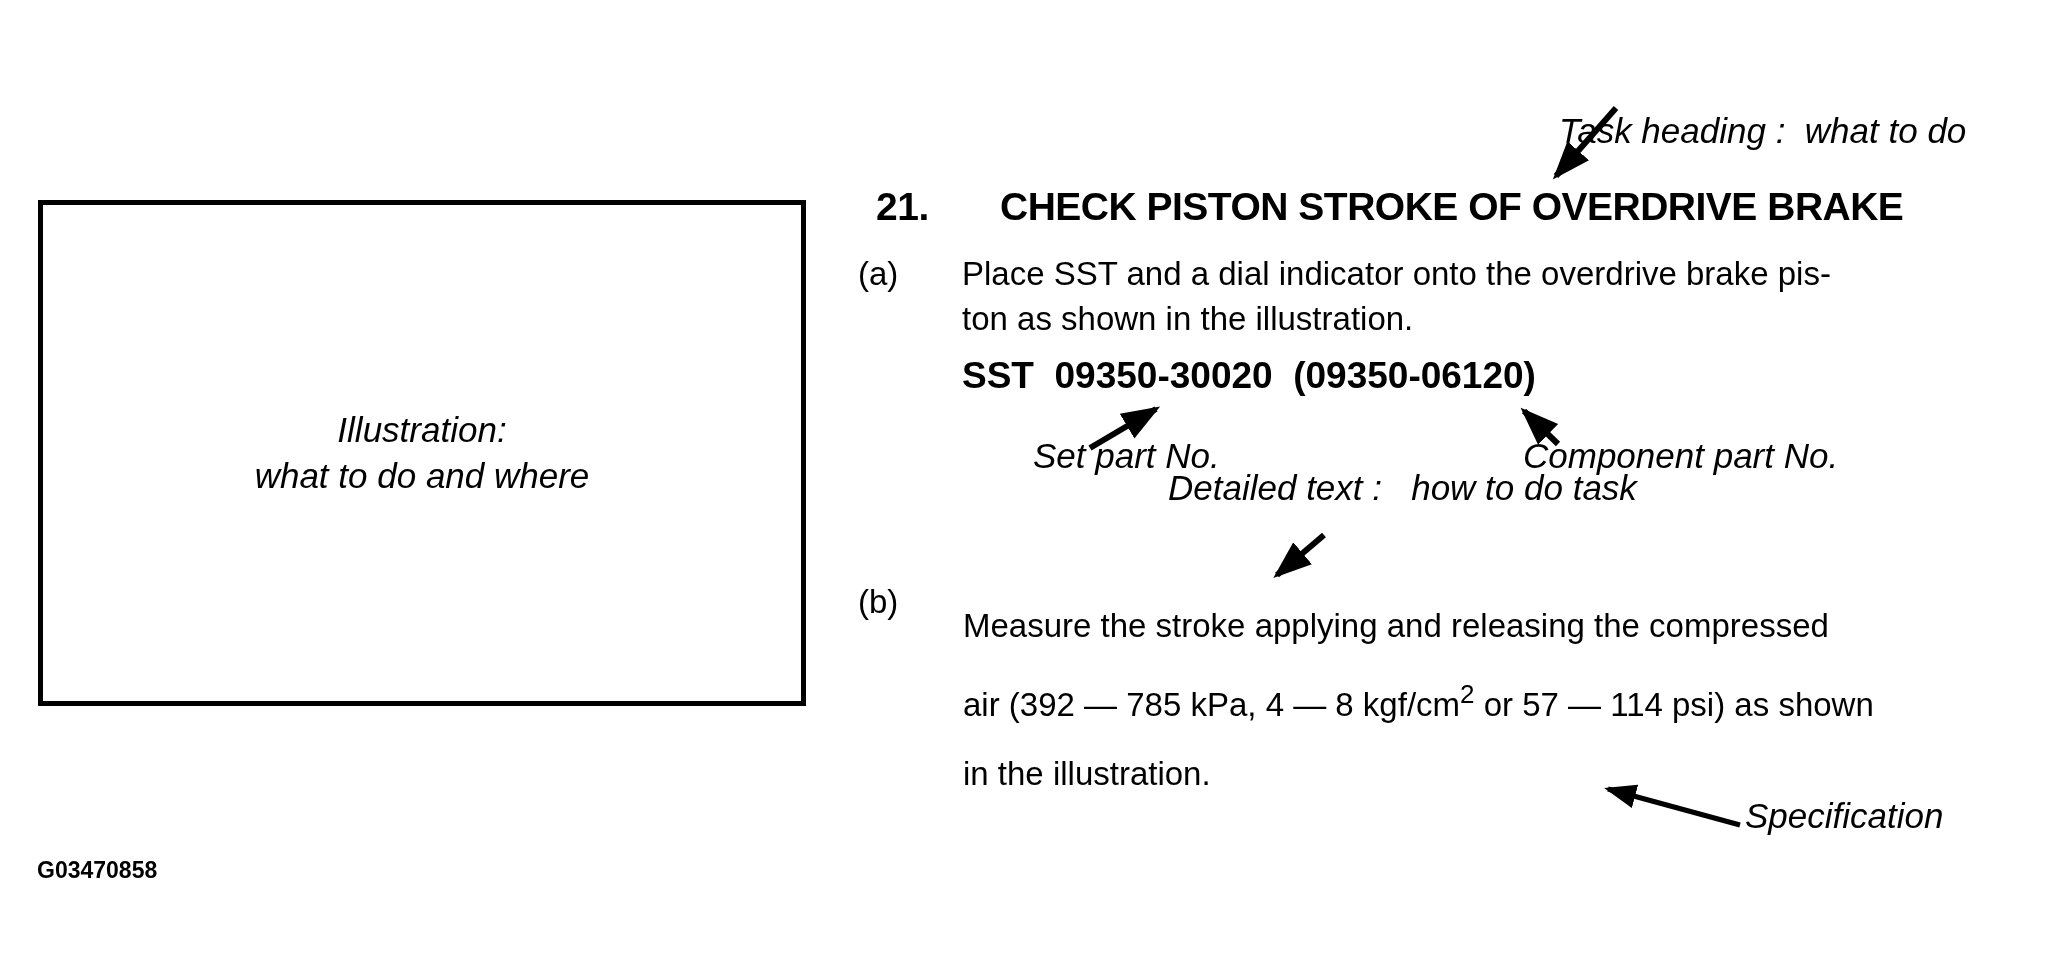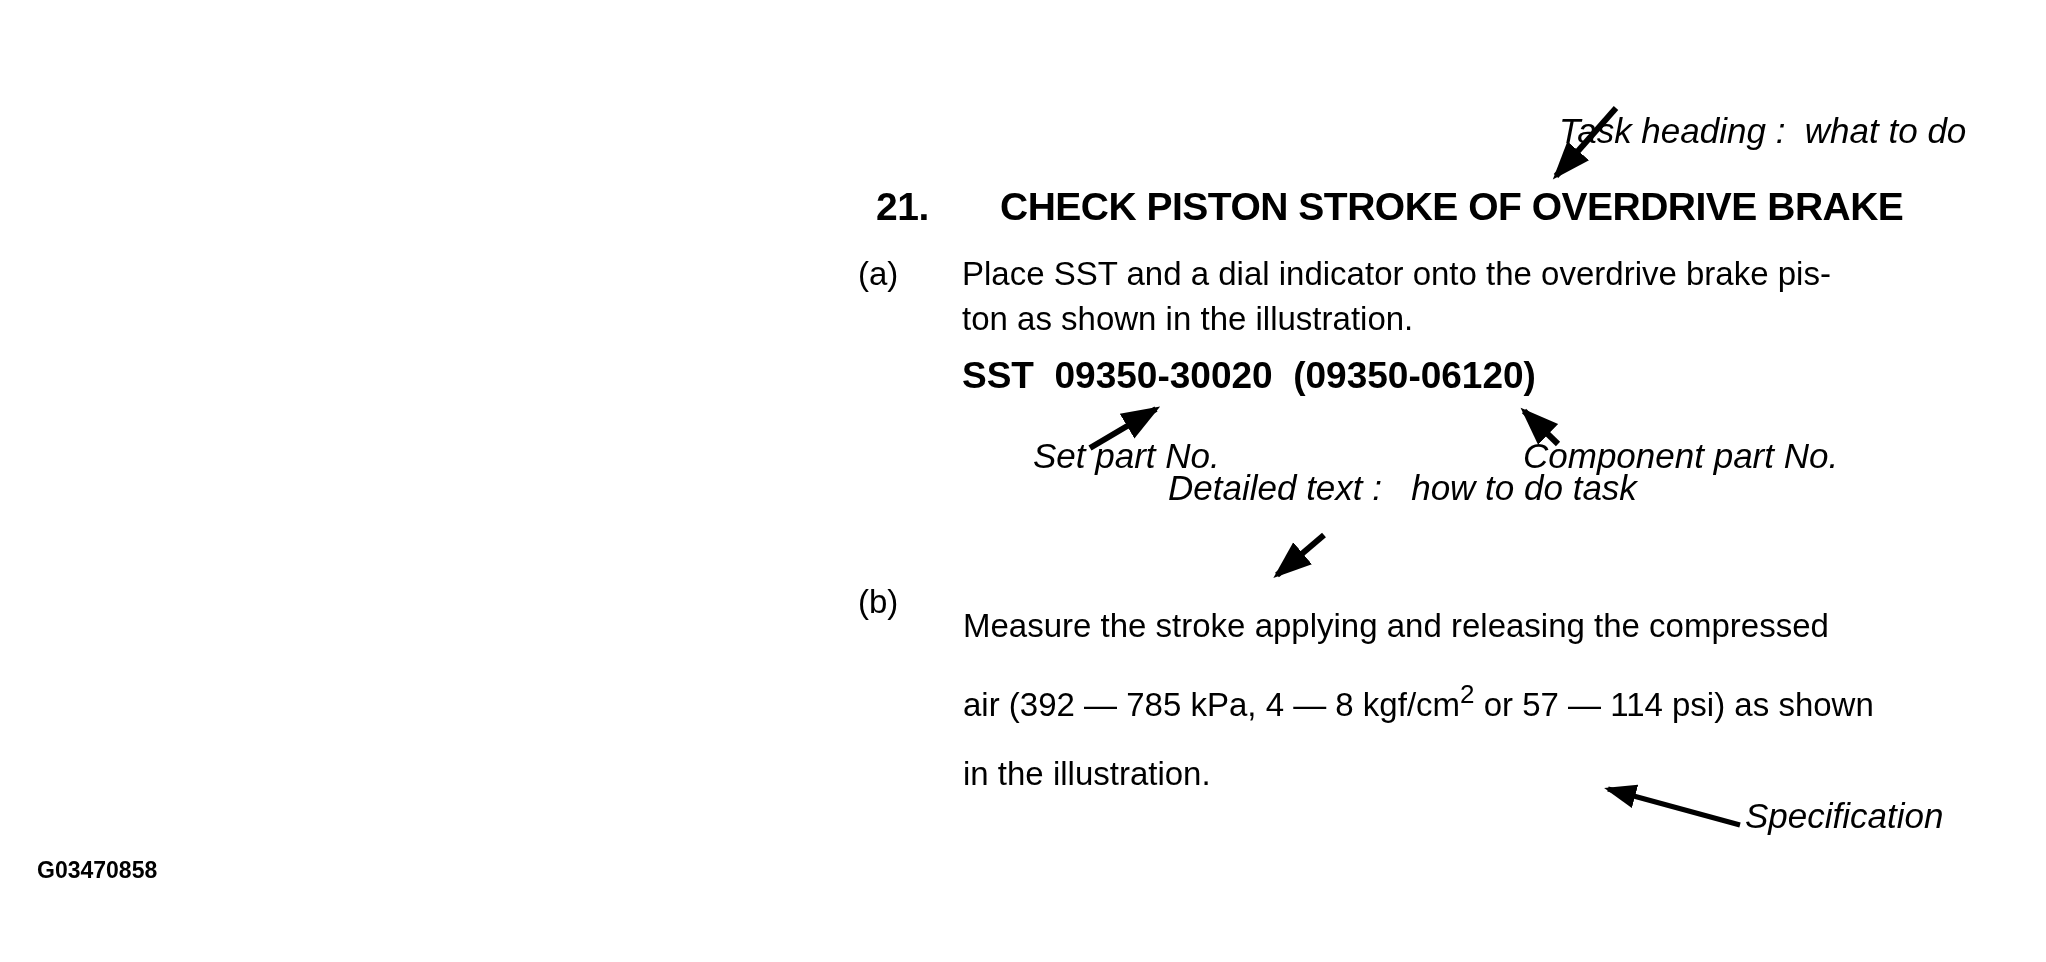--- a/index.html
+++ b/index.html
@@ -79,20 +79,24 @@
     left: 0; top: 0;
     width: 2046px; height: 962px;
     pointer-events: none;
   }
 </style>
 </head>
 <body>
 
 <div class="canvas">
 
+  <div class="abs illus-box">
+    <div class="illus-caption">Illustration:
+what to do and where</div>
+  </div>
 
   <div class="abs callout" style="left:1559px; top:64px;margin-top:48px;">Task heading :  what to do</div>
 
   <div class="abs step-number" style="left:876px; top:186px;">21.</div>
   <div class="abs step-title" style="left:964px; top:186px;margin-left:36px;">CHECK PISTON STROKE OF OVERDRIVE BRAKE</div>
 
   <div class="abs sub-label" style="left:858px; top:251px;">(a)</div>
   <div class="abs body-text" style="left:962px; top:251px; width:1090px;">Place SST and a dial indicator onto the overdrive brake pis-
 ton as shown in the illustration.</div>
 

